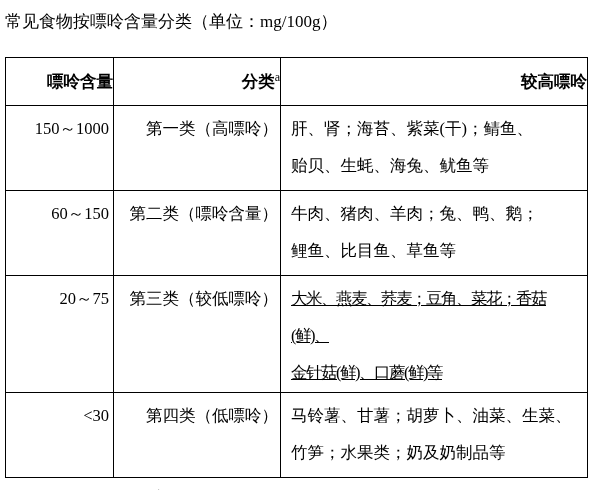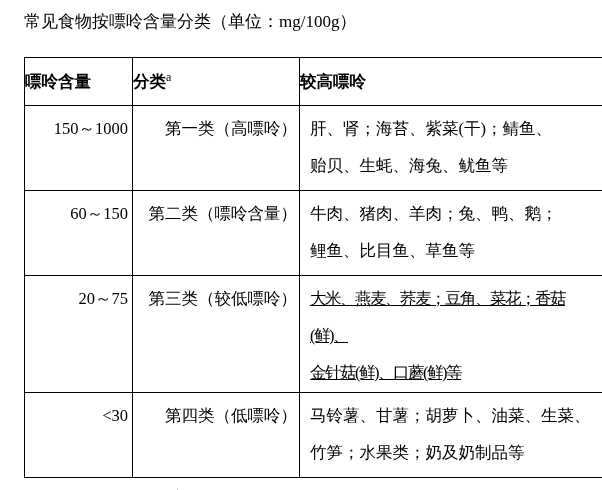--- a/index.html
+++ b/index.html
@@ -9,21 +9,21 @@
     width: 602px;
     height: 490px;
     color: #000000;
     font-family: "Liberation Serif", "DejaVu Serif", serif;
     overflow: hidden;
   }
   .page {
     box-sizing: border-box;
     width: 602px;
     height: 490px;
-    padding: 12px 10px 0 24px;
+    padding: 12px 10px 0 5px;
   }
   .title {
     font-size: 17px;
     line-height: 20px;
     margin: 0 0 25px 0;
     white-space: nowrap;
   }
   table.purine-table {
     border-collapse: collapse;
     table-layout: fixed;
@@ -36,21 +36,21 @@
     border: 1px solid #000000;
     font-size: 16.5px;
     font-weight: normal;
     vertical-align: top;
     box-sizing: border-box;
   }
   tr.header-row { height: 48px; }
   tr.data-row   { height: 85px; }
   th {
     font-weight: bold;
-    text-align: left;
+    text-align: right;
     vertical-align: middle;
     line-height: 20px;
     padding: 0;
   }
   sup.fn-marker {
     font-size: 12px;
     font-weight: normal;
     line-height: 0;
     vertical-align: super;
   }

